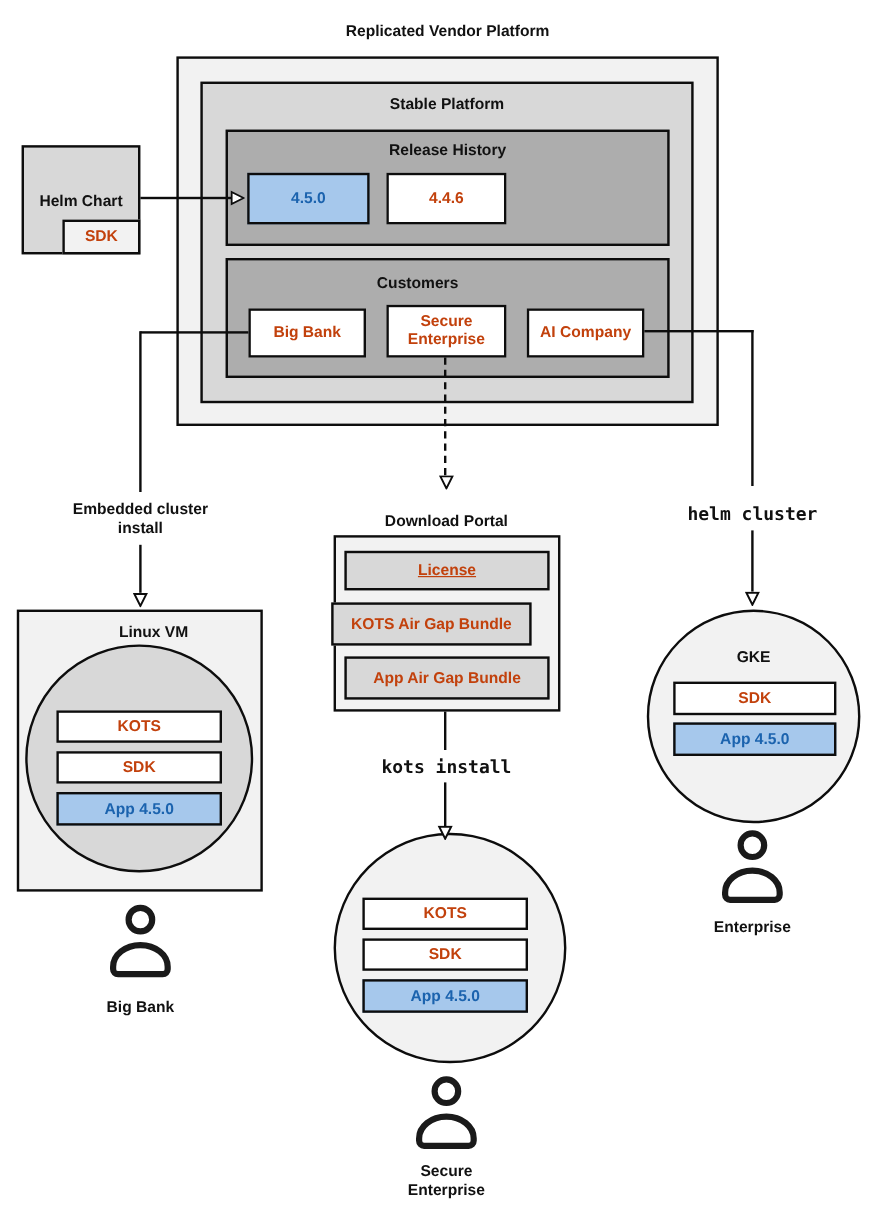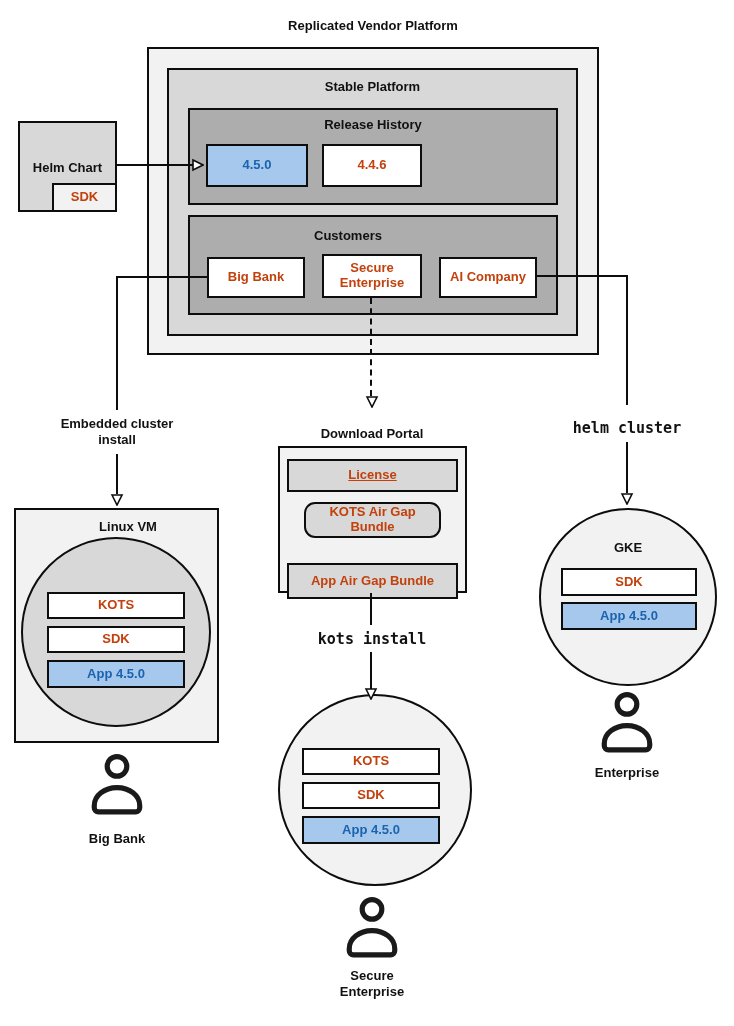--- a/index.html
+++ b/index.html
@@ -90,22 +90,22 @@
   <div class="dline" style="left:370px;top:298px;height:98px;"></div>
   <span class="ah" style="left:365px;top:396px;">
     <svg width="14" height="12" viewBox="0 0 14 12">
         <path d="M2 1 L7 11 L12 1 Z" fill="#fff" stroke="#0d0d0d" stroke-width="1.6"></path>
       </svg>
   </span>
 
   <div class="lbl" style="left:302px;top:426px;width:140px;">Download Portal</div>
   <div class="box l1" style="left:278px;top:446px;width:189px;height:147px;"></div>
   <div class="cell l2" style="left:287px;top:459px;width:171px;height:33px;text-decoration:underline;">License</div>
-  <div class="cell l2" style="left:304px;top:502px;width:137px;height:36px;border-radius:11px;">KOTS Air Gap Bundle</div>
-  <div class="cell l2" style="left:287px;top:547px;width:171px;height:36px;margin-top:16px;">App Air Gap Bundle</div>
+  <div class="cell l2" style="left:276px;top:502px;width:167px;height:36px;">KOTS Air Gap Bundle</div>
+  <div class="cell l2" style="left:287px;top:547px;width:171px;height:36px;">App Air Gap Bundle</div>
 
   <div class="vline" style="left:370px;top:593px;height:32px;"></div>
   <div class="mono" style="left:302px;top:630px;width:140px;">kots install</div>
   <div class="vline" style="left:370px;top:652px;height:37px;"></div>
   <span class="ah" style="left:364px;top:688px;">
     <svg width="14" height="12" viewBox="0 0 14 12">
         <path d="M2 1 L7 11 L12 1 Z" fill="#fff" stroke="#0d0d0d" stroke-width="1.6"></path>
       </svg>
   </span>
 

